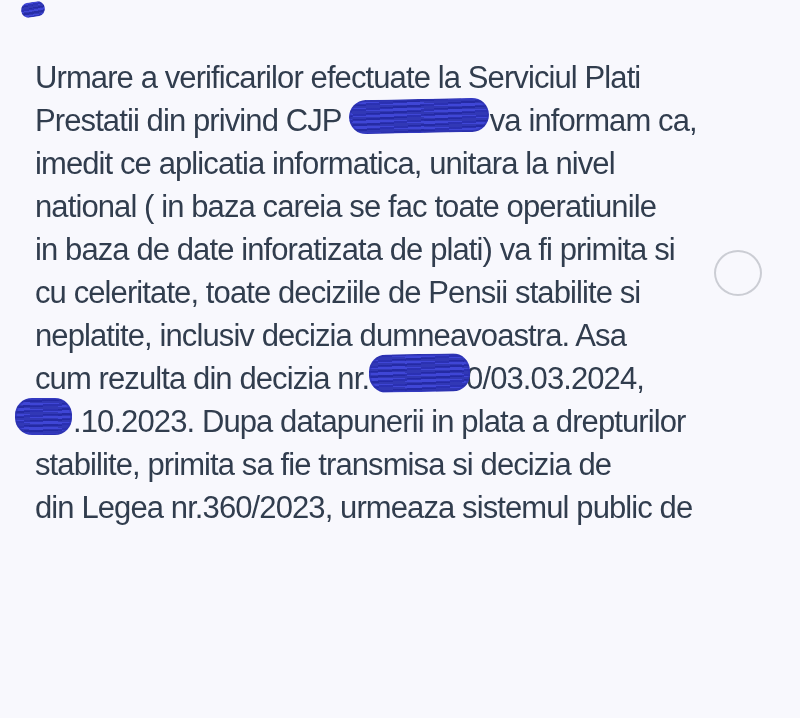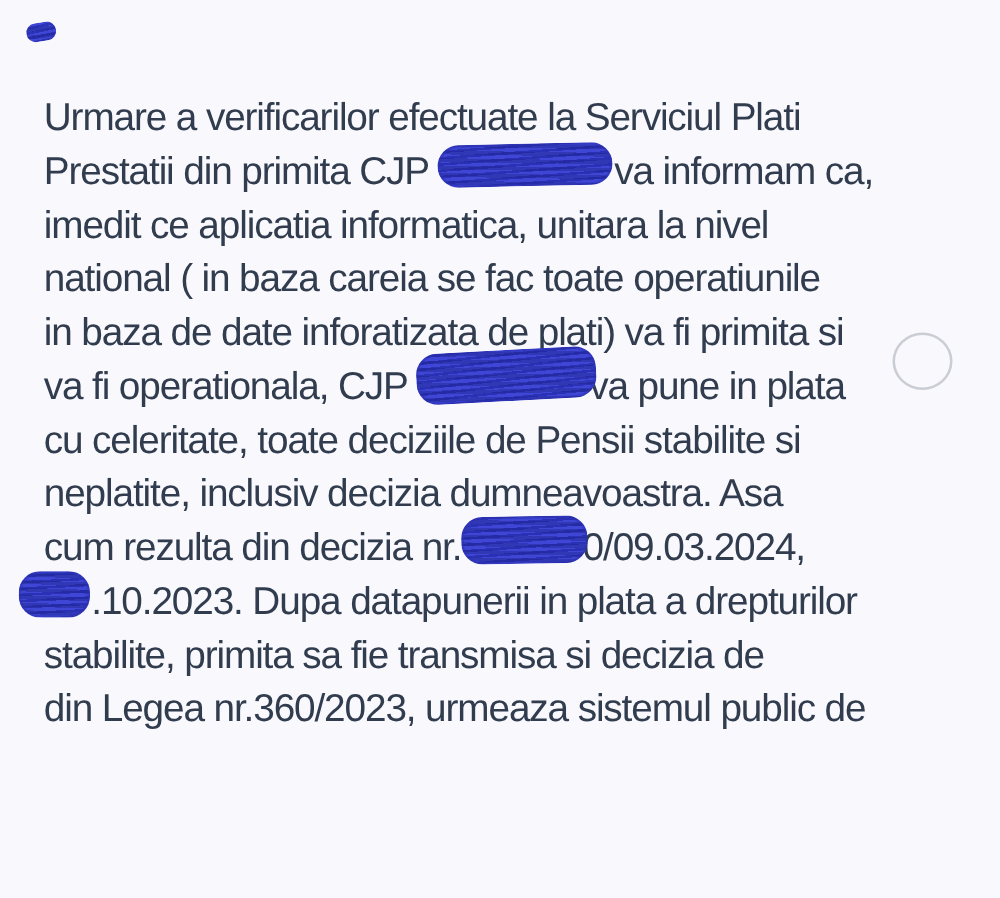--- a/index.html
+++ b/index.html
@@ -6,21 +6,20 @@
   body {
     width: 800px; height: 718px;
     background: #f8f8fd;
     font-family: "Liberation Sans", sans-serif;
     overflow: hidden;
     position: relative;
   }
   .page {
     position: absolute; inset: 0;
     background: #f8f8fd;
-    margin-top: 16px;
   }
   .textblock {
     position: absolute;
     left: 35px; top: 56px;
     color: #313d4e;
   }
   .line {
     height: 43px;
     line-height: 43px;
     font-size: 31px;
@@ -69,35 +68,34 @@
 <body>
 
 <div class="page">
 
   <div class="corner-mark"></div>
 
   <div class="textblock">
 
     <div class="line"><span>Urmare a verificarilor efectuate la Serviciul Plati</span></div>
 
-    <div class="line"><span>Prestatii din primita CJP </span><span class="redact r1"></span><span>va informam ca,</span></div>
+    <div class="line"><span>Prestatii din privind CJP </span><span class="redact r1"></span><span>va informam ca,</span></div>
 
     <div class="line"><span>imedit ce aplicatia informatica, unitara la nivel</span></div>
 
     <div class="line"><span>national ( in baza careia se fac toate operatiunile</span></div>
 
     <div class="line"><span>in baza de date inforatizata de plati) va fi primita si</span></div>
 
-    <div class="line"><span>va fi operationala, CJP </span><span class="redact r2"></span><span>va pune in plata</span></div>
 
     <div class="line"><span>cu celeritate, toate deciziile de Pensii stabilite si</span></div>
 
     <div class="line"><span>neplatite, inclusiv decizia dumneavoastra. Asa</span></div>
 
-    <div class="line"><span>cum rezulta din decizia nr.</span><span class="redact r3"></span><span>0/09.03.2024,</span></div>
+    <div class="line"><span>cum rezulta din decizia nr.</span><span class="redact r3"></span><span>0/03.03.2024,</span></div>
 
 
     <div class="line"><span></span><span class="redact r4"></span><span>.10.2023. Dupa datapunerii in plata a drepturilor</span></div>
 
     <div class="line"><span>stabilite, primita sa fie transmisa si decizia de</span></div>
 
 
     <div class="line"><span>din Legea nr.360/2023, urmeaza sistemul public de</span></div>
 
 

